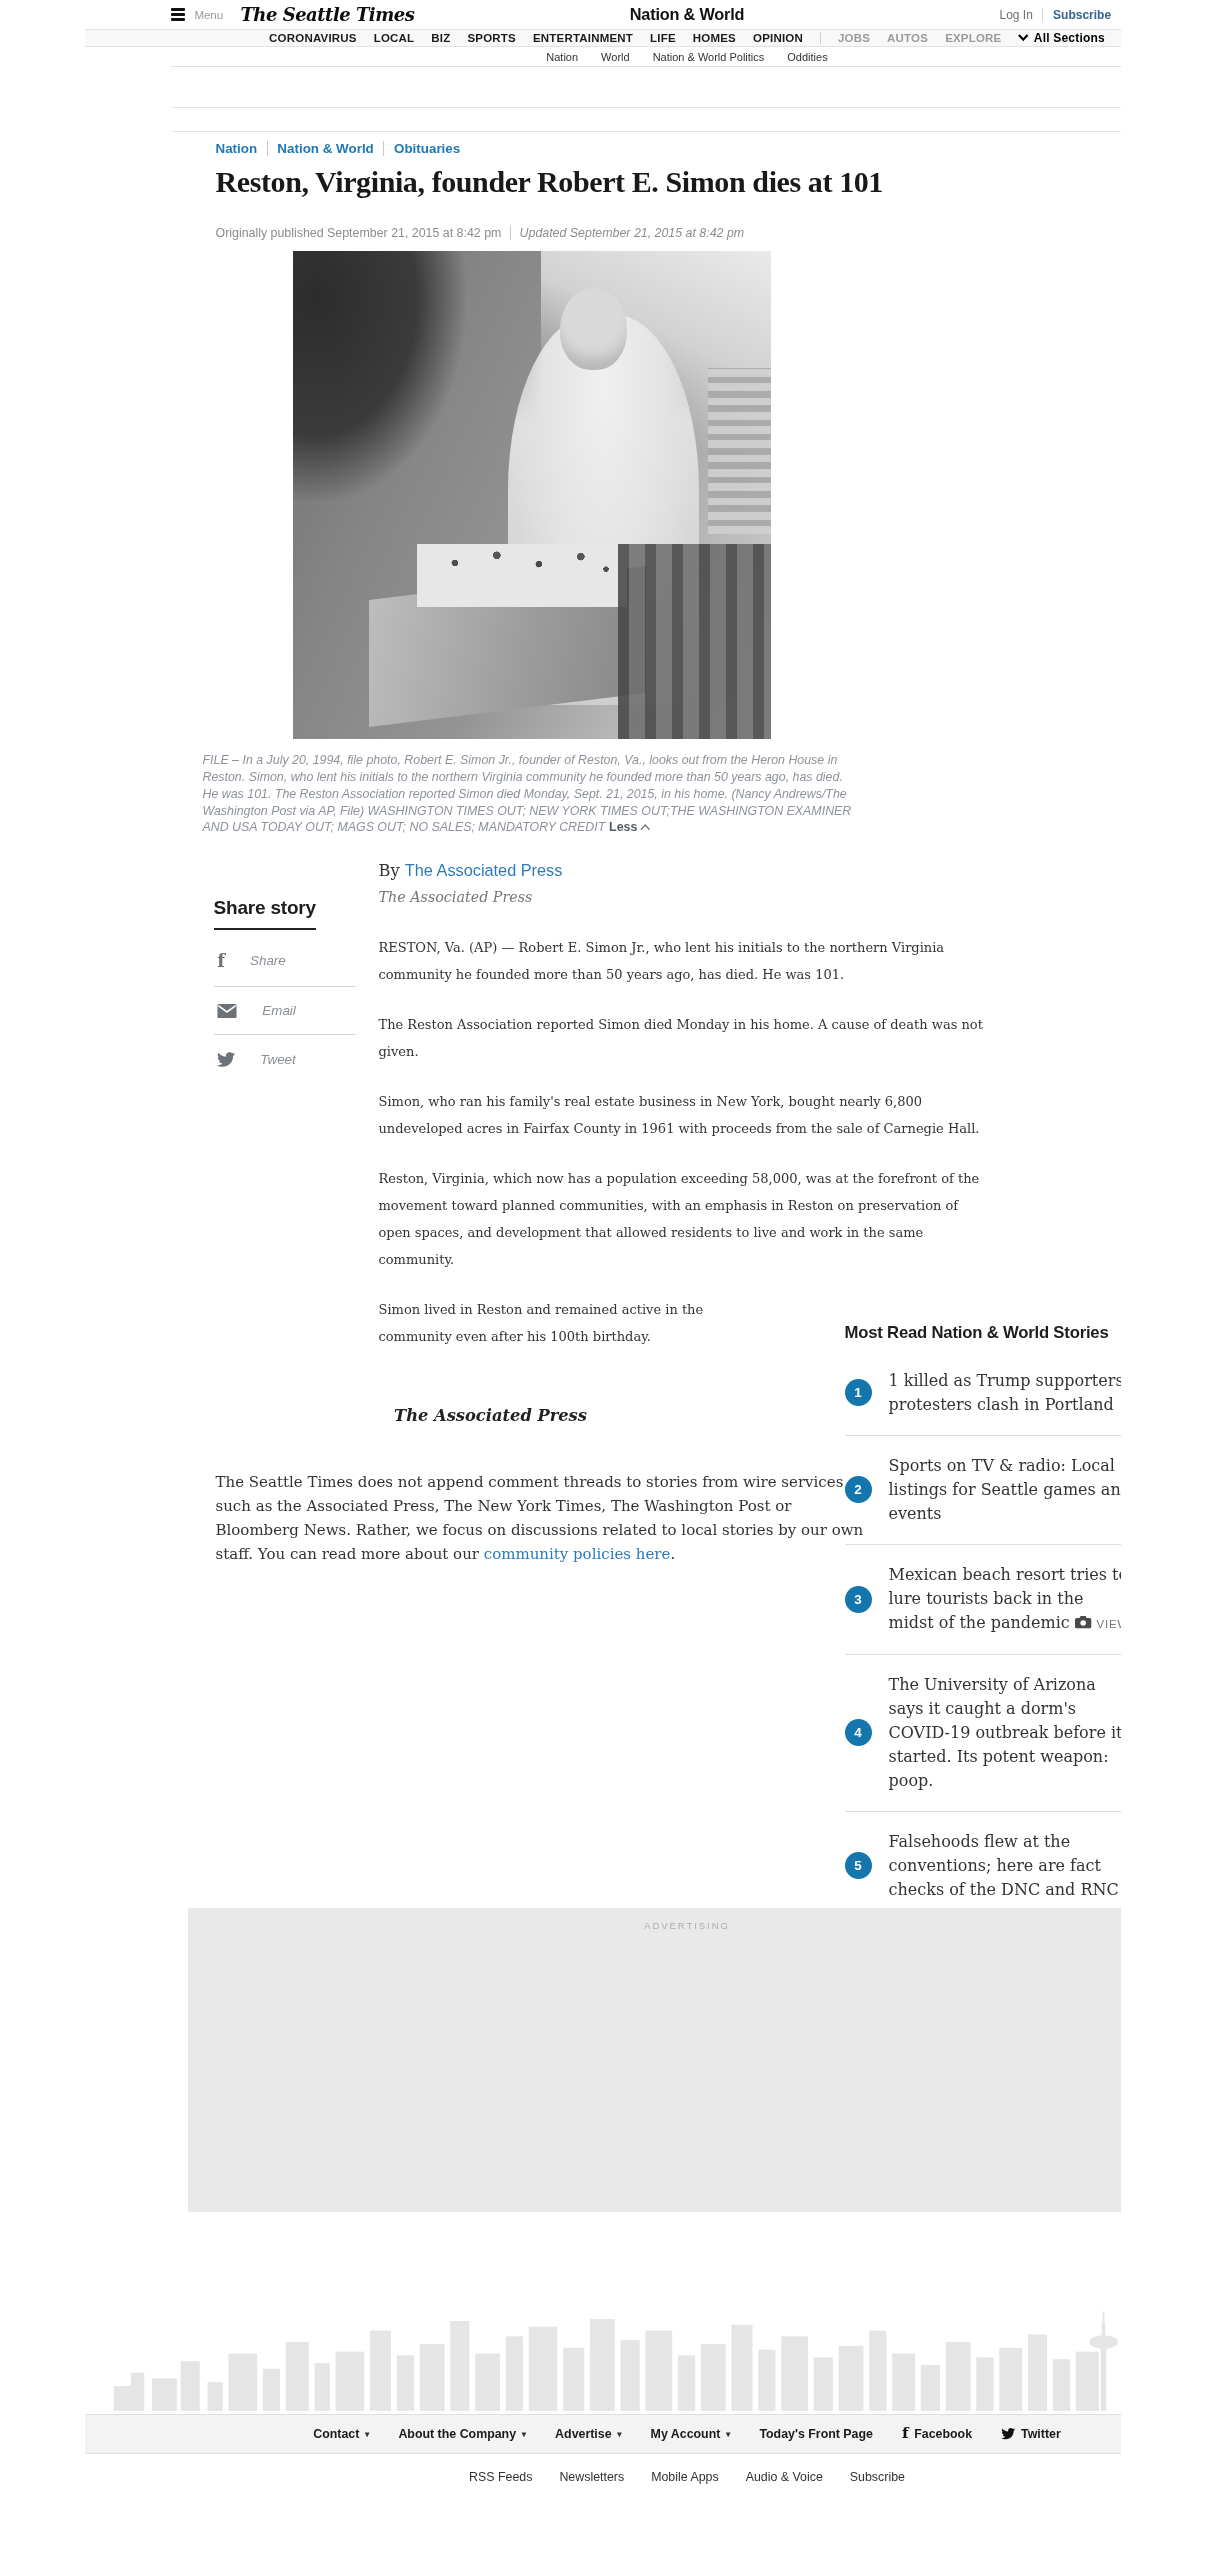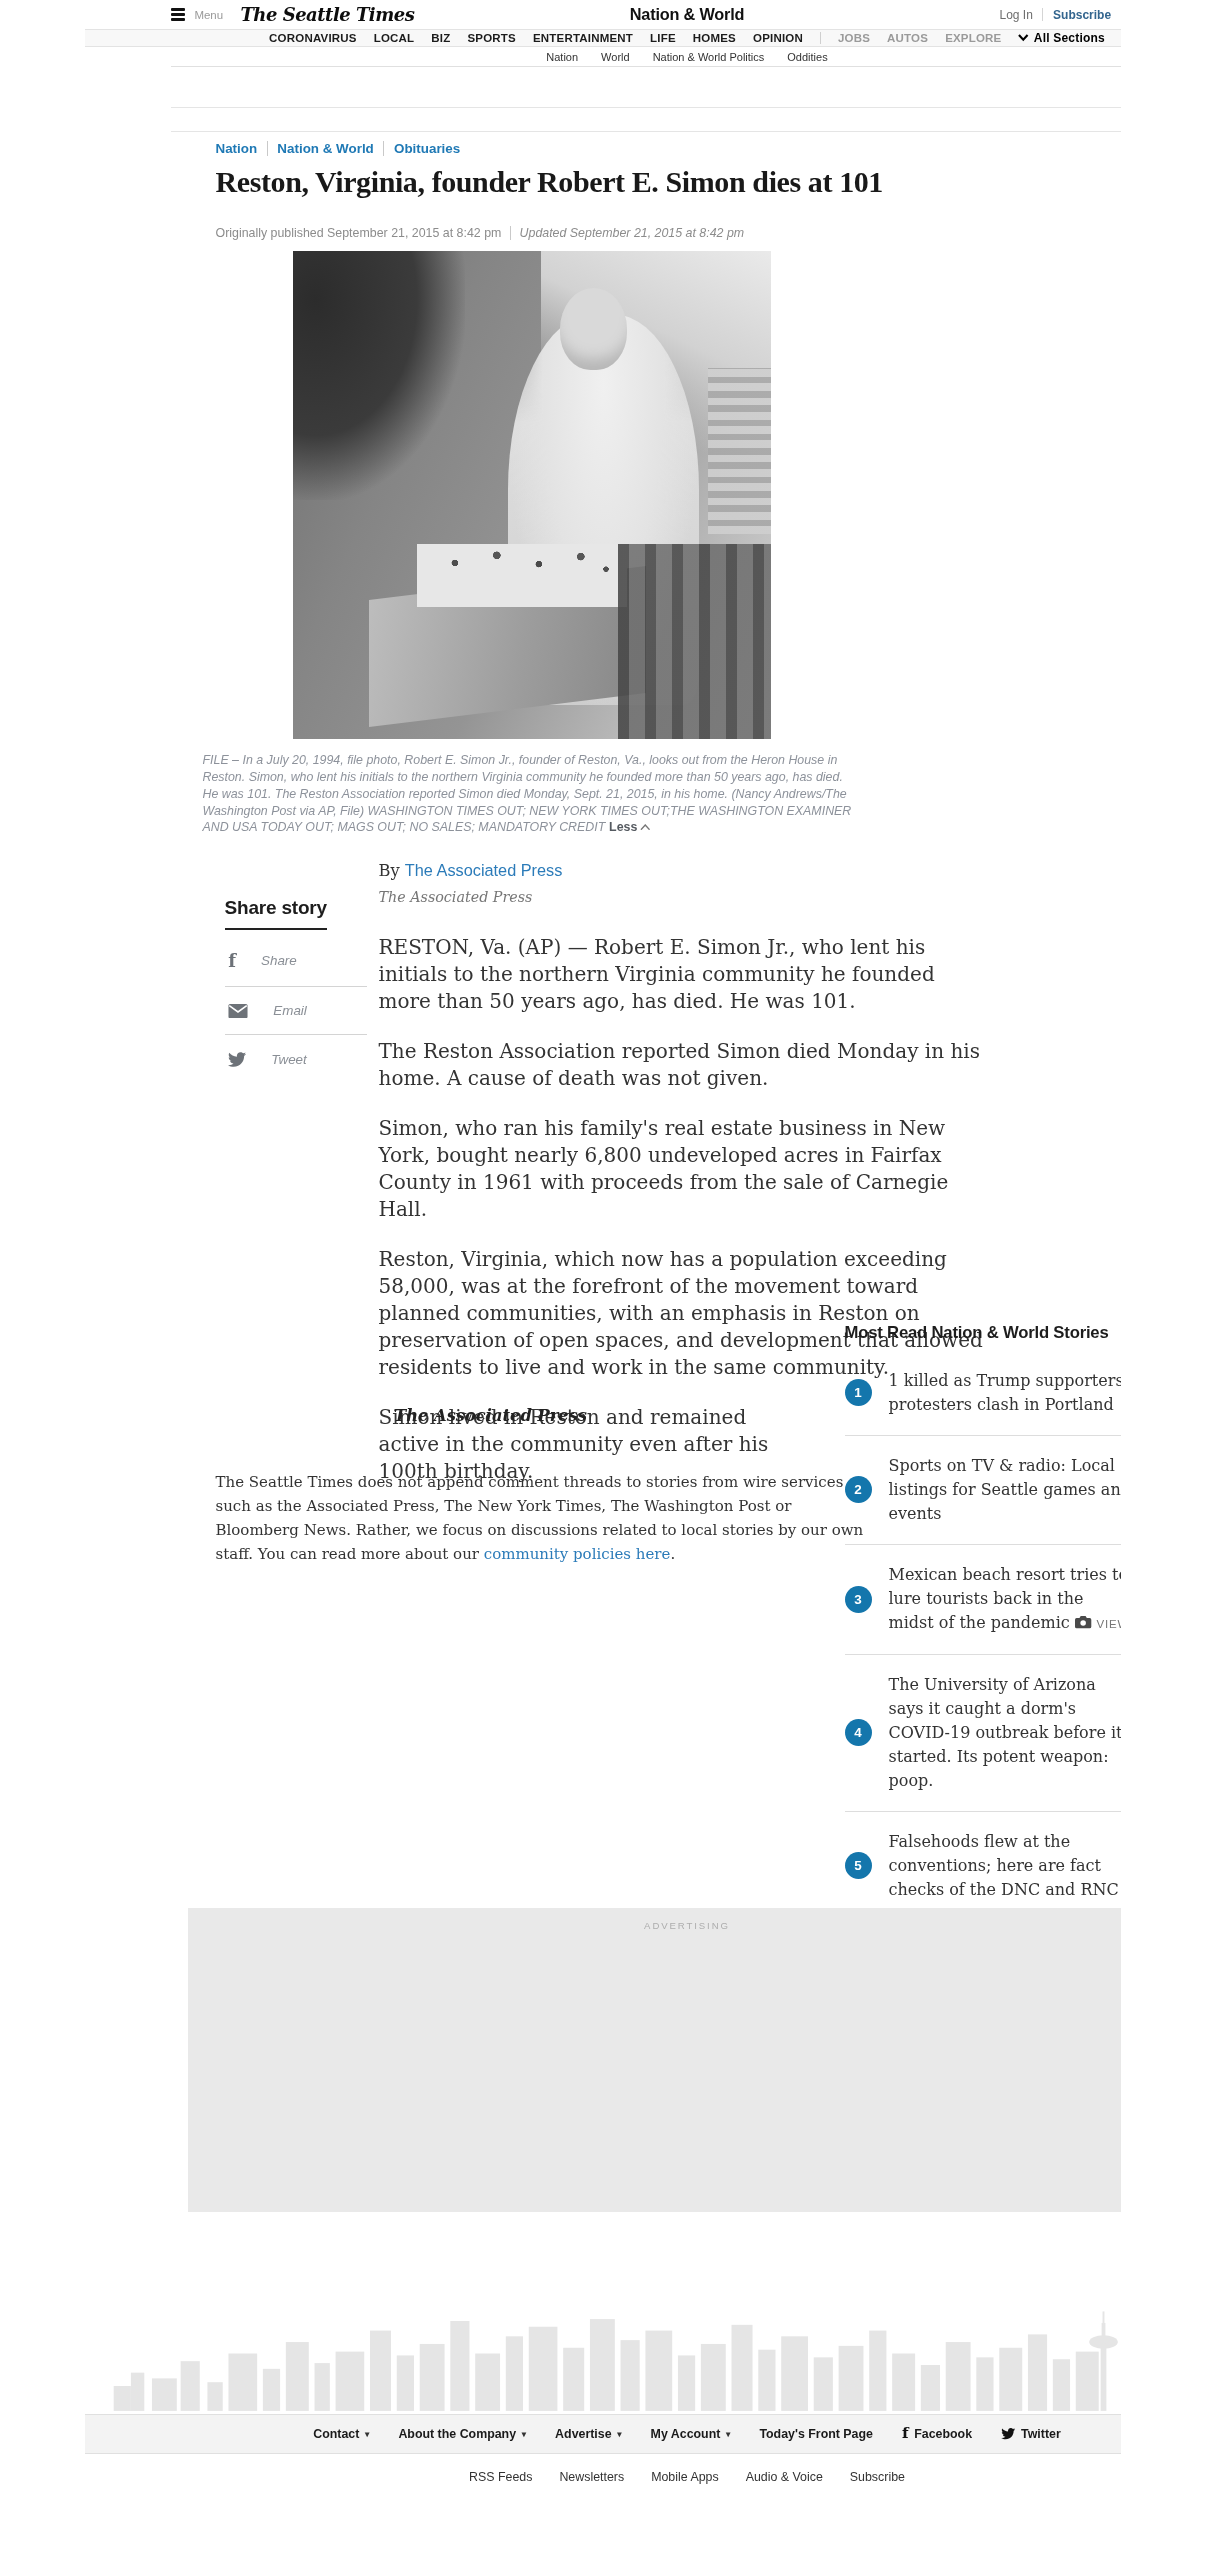--- a/index.html
+++ b/index.html
@@ -106,39 +106,39 @@
   .caption { margin-top: 13.4px; font-size: 12.4px; line-height: 16.7px; font-style: italic; color: #8d929b; }
   .caption .less { font-style: normal; font-weight: bold; color: #555a60; cursor: pointer; margin-left: 3.8px; }
   .chev-up { display: inline-block; vertical-align: 1px; margin-left: 2.9px; }
 
   
   .article-col { position: absolute; top: 861px; left: 294px; width: 612px; }
   .byline { font-family: "DejaVu Serif", serif; font-size: 16.3px; color: #333; }
   .byline .bylink { font-family: "Liberation Sans", sans-serif; color: #2b7bb9; cursor: pointer; }
   .credit { font-family: "DejaVu Serif", serif; font-style: italic; font-size: 14.3px; color: #767676; margin-top: 8.6px; }
   .article-col p {
-    font-family: "DejaVu Serif", serif; font-size: 20px; line-height: 27px; color: #333;
+    font-family: "DejaVu Serif", serif; font-size: 13px; line-height: 27px; color: #333;
     margin-top: 23px;
   }
   .article-col p.first { margin-top: 29px; }
   .article-col p.narrow { max-width: 402px; }
 
   .signoff {
     position: absolute; top: 1406px; left: 131px; width: 550px; text-align: center;
     font-family: "DejaVu Serif", serif; font-weight: bold; font-style: italic;
     font-size: 16.3px; color: #222;
   }
   .wire-note {
     position: absolute; top: 1470px; left: 131px; width: 660px;
     font-family: "DejaVu Serif", serif; font-size: 15px; line-height: 24px; color: #333;
   }
   .wire-note a { color: #2b7bb9; text-decoration: none; cursor: pointer; }
 
   
-  .share-rail { position: absolute; top: 897px; left: 140px; width: 142px; }
+  .share-rail { position: absolute; top: 897px; left: 129px; width: 142px; }
   .share-title { display: inline-block; font-size: 19px; font-weight: bold; color: #1d1d1d;
     padding-bottom: 8.6px; border-bottom: 2.9px solid #222; letter-spacing: -0.2px; }
   .share-list { margin-top: 5.7px; }
   .share-row { display: flex; align-items: center; gap: 25px; padding: 16.3px 3.8px; cursor: pointer; }
   .share-row + .share-row { border-top: 1px solid #d4d4d4; }
   .share-label { font-size: 13.4px; font-style: italic; color: #8a8f96; }
   .fb-f { font-family: "DejaVu Serif", serif; font-weight: bold; font-size: 18px; color: #6d7278; line-height: 1; }
   .share-icon svg { display: block; }
 
   

